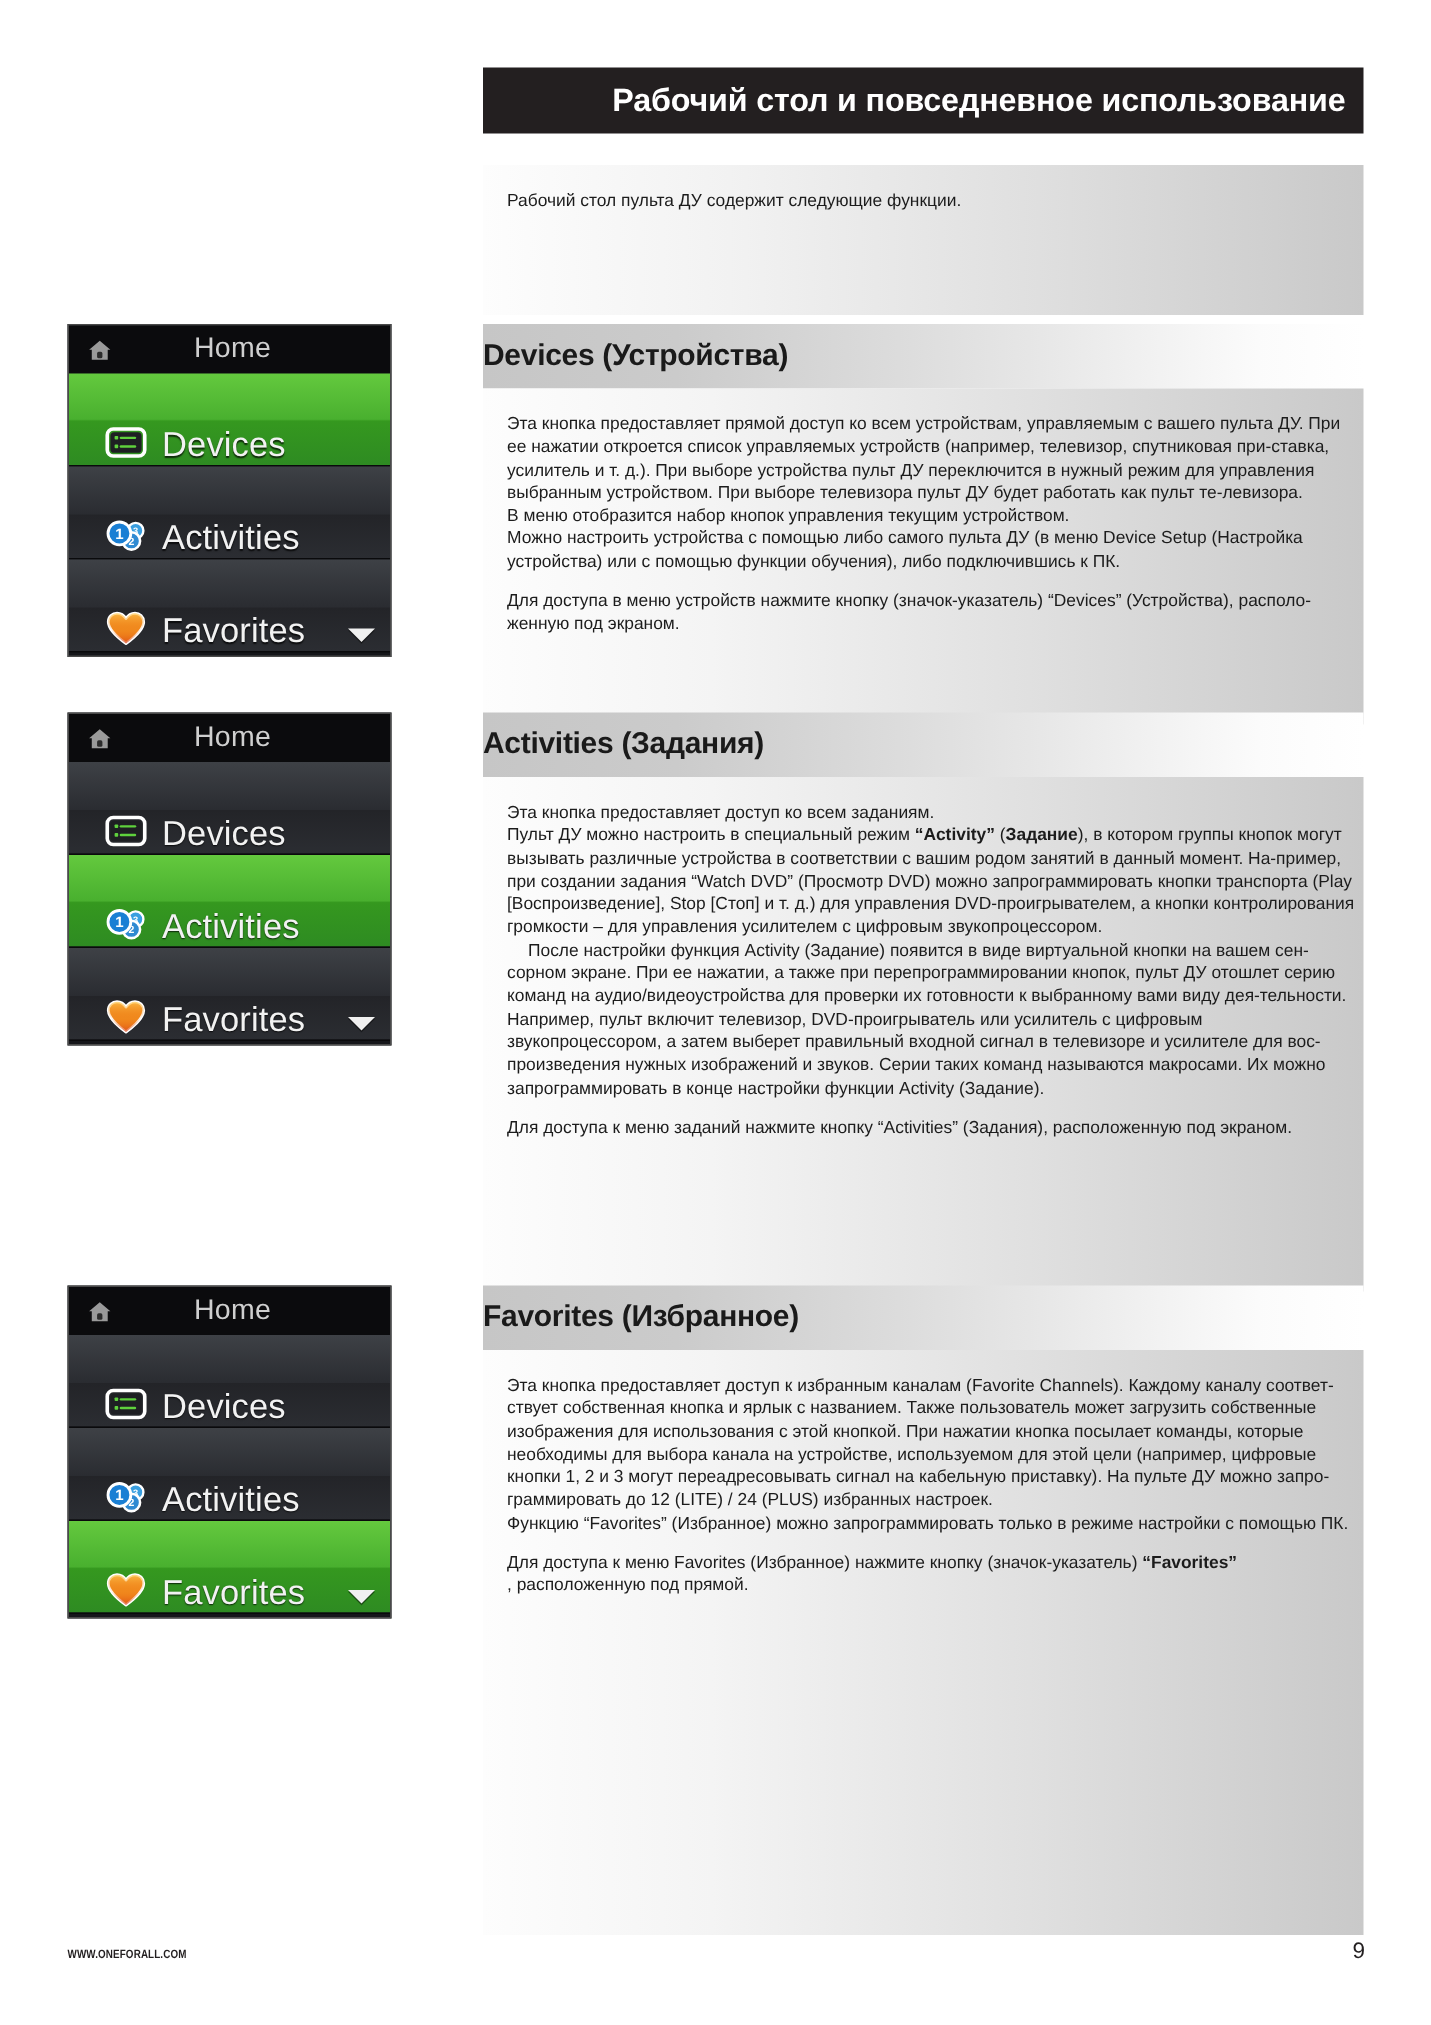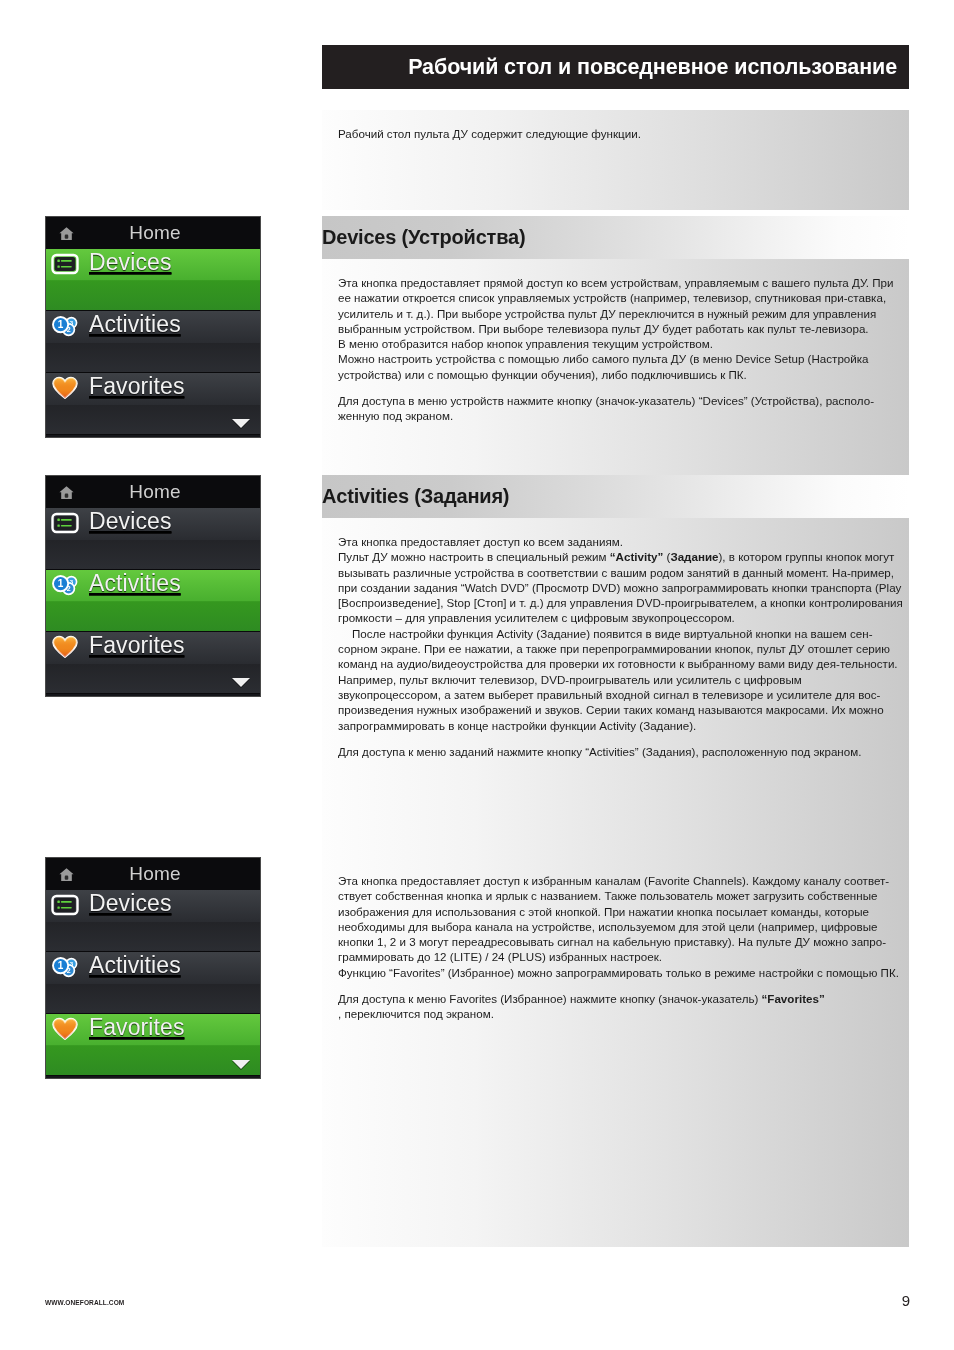--- a/index.html
+++ b/index.html
@@ -56,26 +56,25 @@
     color: #cfcfcf;
     font-size: 19px;
     letter-spacing: 0.2px;
     padding-left: 4px;
     box-sizing: border-box;
   }
 
   .screen-row {
     height: 62px;
     display: flex;
-    align-items: flex-start;
-    padding-left: 4px;
+    align-items: flex-end;
+    padding-left: 23px;
     box-sizing: border-box;
     position: relative;
     border-bottom: 1px solid #0a0a0c;
-    text-decoration: underline;
   }
   .screen-row.dim {
     background: linear-gradient(180deg, #3e4146 0%, #2a2c31 52%, #232428 53%, #2b2d32 100%);
   }
   .screen-row.active {
     background: linear-gradient(180deg, #64c93e 0%, #49b02f 50%, #35981f 52%, #2e8b22 100%);
   }
   .row-icon {
     width: 30px;
     height: 30px;
@@ -412,22 +411,25 @@
     </div>
     <div class="sect-body">
       <p class="para tight">Эта кнопка предоставляет доступ ко всем заданиям.</p>
       <p class="para tight"><span>Пульт ДУ можно настроить в специальный режим </span><span class="b">“Activity”</span><span> (</span><span class="b">Задание</span><span>), в котором группы кнопок могут вызывать различные устройства в соответствии с вашим родом занятий в данный момент. На-пример, при создании задания “Watch DVD” (Просмотр DVD) можно запрограммировать кнопки транспорта (Play [Воспроизведение], Stop [Стоп] и т. д.) для управления DVD-проигрывателем, а кнопки контролирования громкости – для управления усилителем с цифровым звукопроцессором.</span></p>
       <p class="para indent">После настройки функция Activity (Задание) появится в виде виртуальной кнопки на вашем сен-сорном экране. При ее нажатии, а также при перепрограммировании кнопок, пульт ДУ отошлет серию команд на аудио/видеоустройства для проверки их готовности к выбранному вами виду дея-тельности. Например, пульт включит телевизор, DVD-проигрыватель или усилитель с цифровым звукопроцессором, а затем выберет правильный входной сигнал в телевизоре и усилителе для вос-произведения нужных изображений и звуков. Серии таких команд называются макросами. Их можно запрограммировать в конце настройки функции Activity (Задание).</p>
       <p class="para">Для доступа к меню заданий нажмите кнопку “Activities” (Задания), расположенную под экраном.</p>
     </div>
   </div>
 
   <div class="sect sect-favorites">
+    <div class="sect-head">
+      <span class="txt">Favorites (Избранное)</span>
+    </div>
     <div class="sect-body">
       <p class="para tight">Эта кнопка предоставляет доступ к избранным каналам (Favorite Channels). Каждому каналу соответ-ствует собственная кнопка и ярлык с названием. Также пользователь может загрузить собственные изображения для использования с этой кнопкой. При нажатии кнопка посылает команды, которые необходимы для выбора канала на устройстве, используемом для этой цели (например, цифровые кнопки 1, 2 и 3 могут переадресовывать сигнал на кабельную приставку). На пульте ДУ можно запро-граммировать до 12 (LITE) / 24 (PLUS) избранных настроек.</p>
       <p class="para">Функцию “Favorites” (Избранное) можно запрограммировать только в режиме настройки с помощью ПК.</p>
-      <p class="para"><span>Для доступа к меню Favorites (Избранное) нажмите кнопку (значок-указатель) </span><span class="b">“Favorites”</span><br><span>, переключится под экраном.</span></p>
+      <p class="para"><span>Для доступа к меню Favorites (Избранное) нажмите кнопку (значок-указатель) </span><span class="b">“Favorites”</span><br><span>, расположенную под прямой.</span></p>
     </div>
   </div>
 </div>
 
 <div class="footer-url">WWW.ONEFORALL.COM</div>
 <div class="footer-page">9</div>
 
 </body></html>

